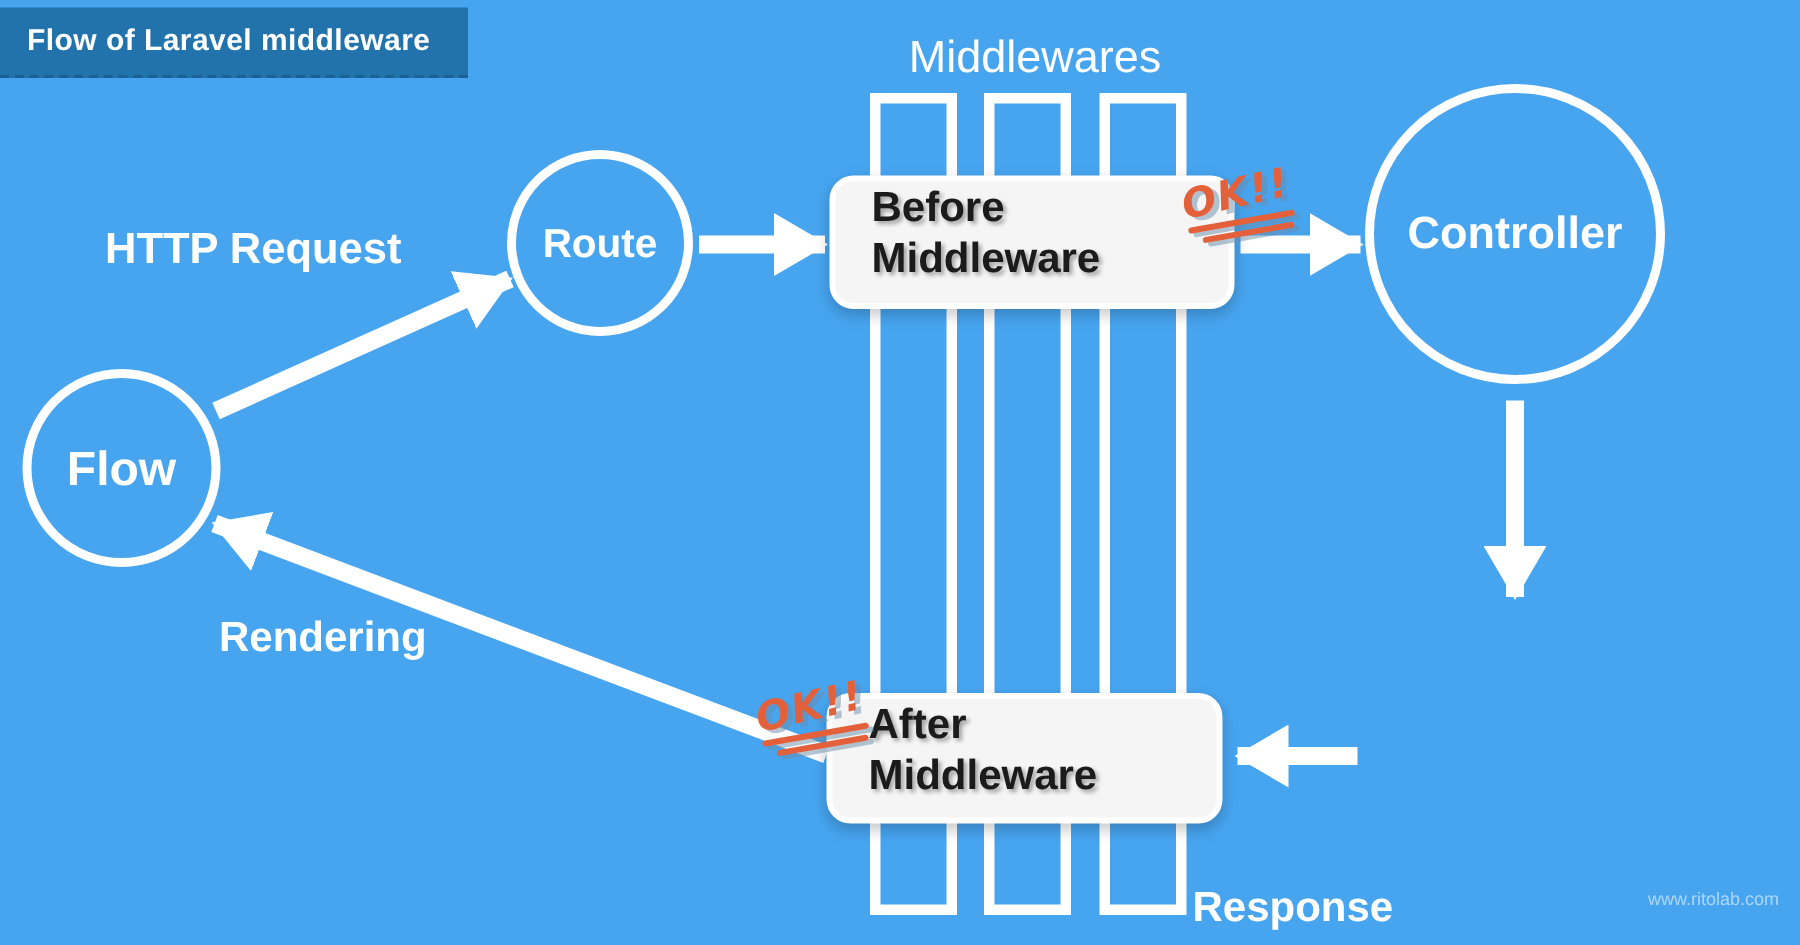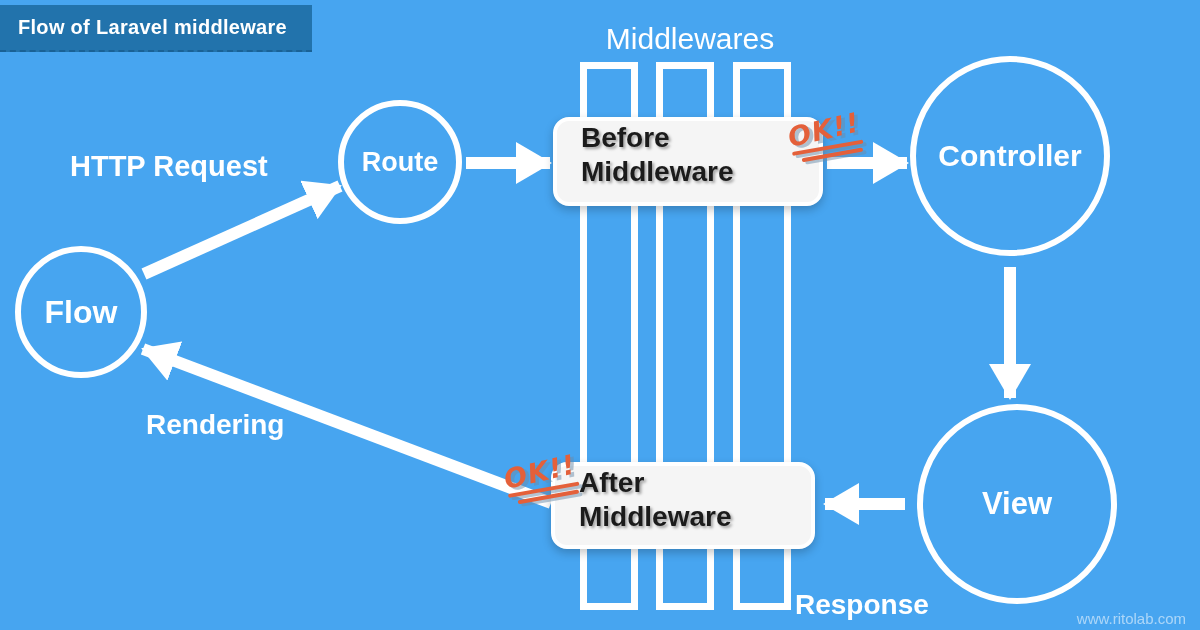--- a/index.html
+++ b/index.html
@@ -84,22 +84,22 @@
     box-shadow:3px 3px 0 rgba(105,140,170,.5);
     transform:rotate(3deg);
   }
   .u1{width:72px;margin-top:1px;}
   .u2{width:62px;margin-top:4px;margin-left:8px;}
   .ok-before{left:789px;top:114px;}
   .ok-after{left:505px;top:456px;}
 
   
   .watermark{
-    position:absolute;right:14px;bottom:3px;
-    color:rgba(255,255,255,.55);font-size:15px;z-index:6;
+    position:absolute;right:14px;bottom:24px;
+    color:rgba(255,255,255,.55);font-size:12px;z-index:6;
   }
 </style>
 </head>
 <body>
 
 <div class="canvas">
 
   <div class="badge">
     <span>Flow of Laravel middleware</span>
   </div>
@@ -126,23 +126,20 @@
 
   <div class="circle c-user">
     <span>Flow</span>
   </div>
   <div class="circle c-route">
     <span>Route</span>
   </div>
   <div class="circle c-controller">
     <span>Controller</span>
   </div>
-  <div class="circle c-view">
-    <span>View</span>
-  </div>
 
   <div class="mbox b-before">
     <div>Before</div>
     <div>Middleware</div>
   </div>
   <div class="mbox b-after">
     <div>After</div>
     <div>Middleware</div>
   </div>
 

